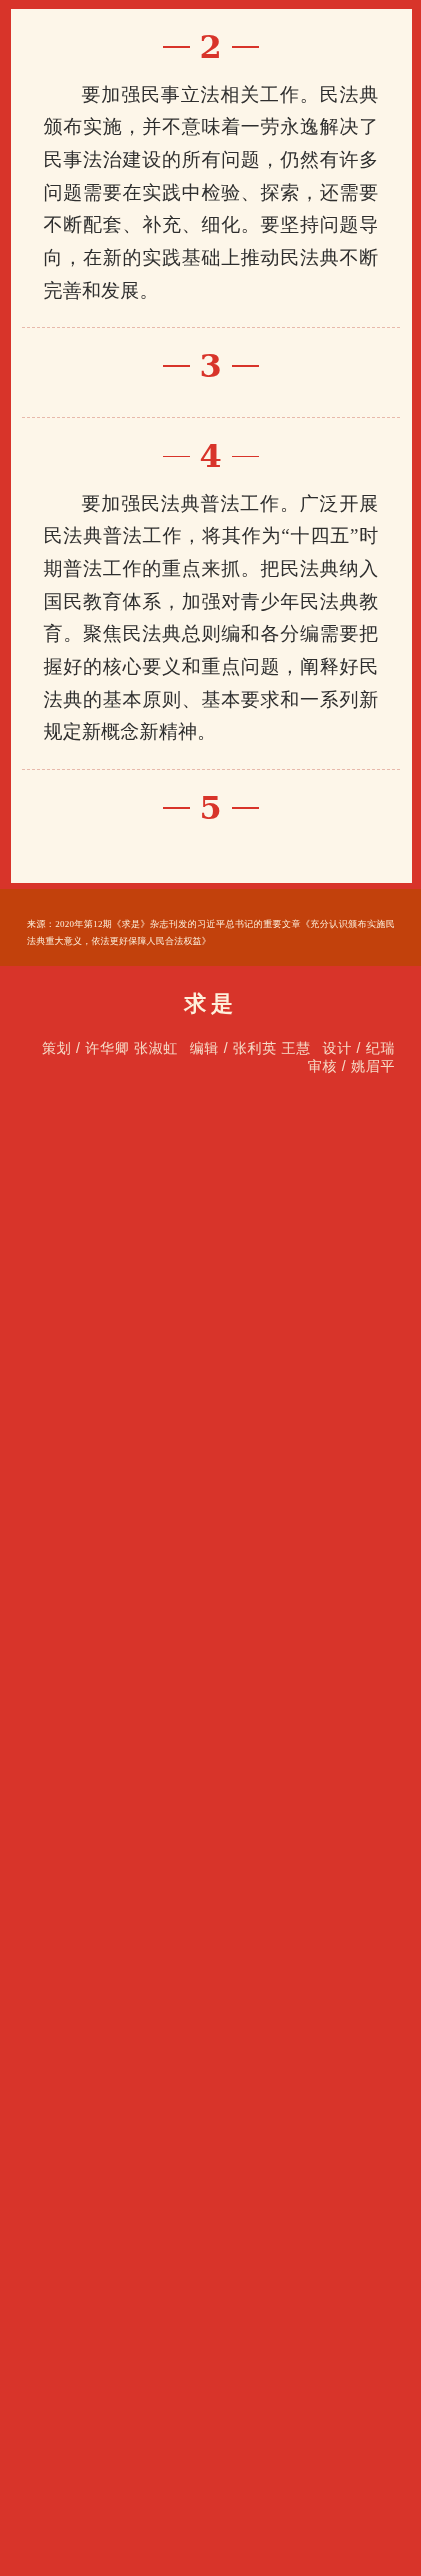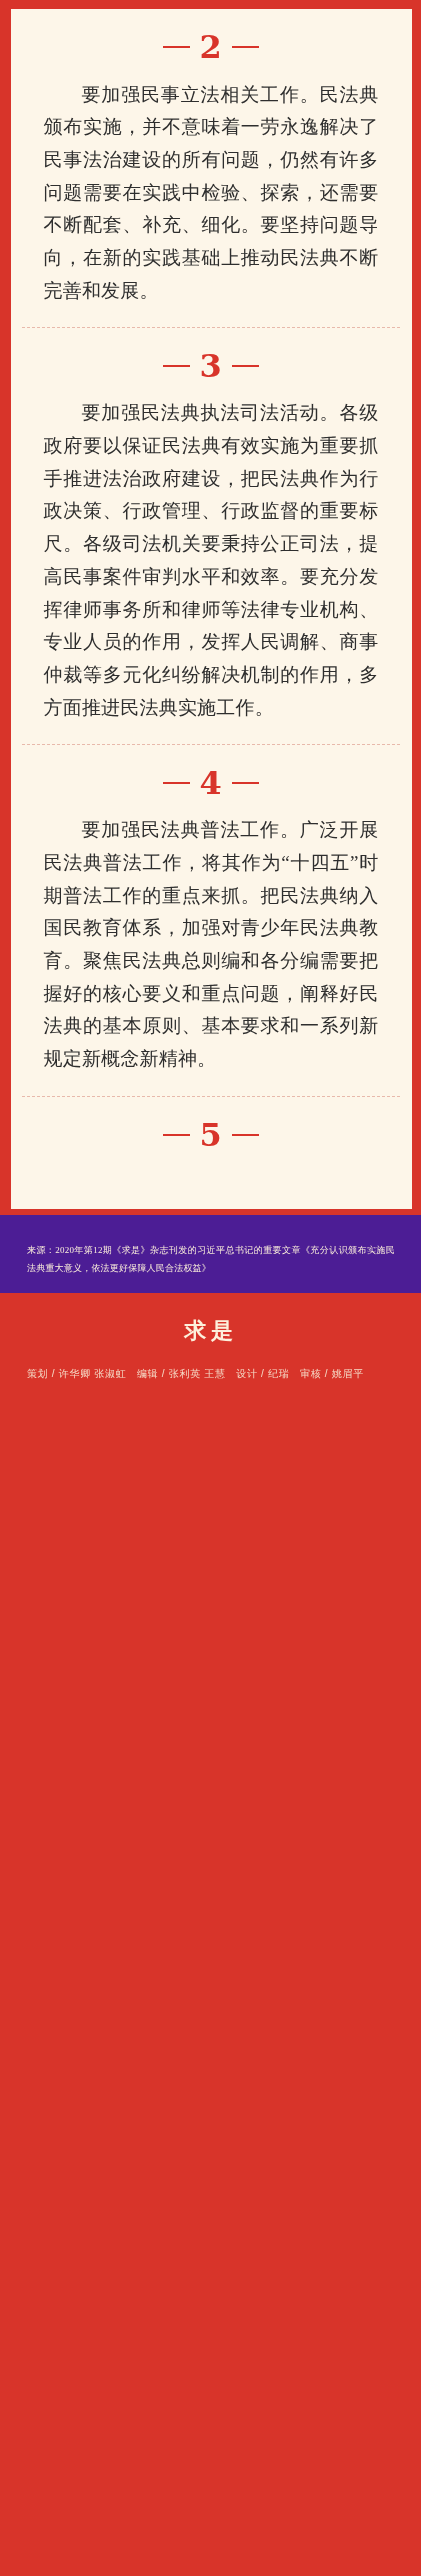--- a/index.html
+++ b/index.html
@@ -61,21 +61,21 @@
     font-size: 19px;
     line-height: 1.72;
     color: #2e2e2e;
     text-align: justify;
     text-indent: 2em;
     letter-spacing: 0.2px;
     margin: 0;
   }
   
   .source-block {
-    background: #4c1d95;
+    background: #c2410c;
     padding: 27px 27px 15.2px 27px;
     box-sizing: border-box;
   }
   .source-text {
     font-family: "Liberation Serif", serif;
     color: #fdf0dc;
     font-size: 9px;
     line-height: 1.95;
     text-align: justify;
     margin: 0;
@@ -87,23 +87,23 @@
   }
   .logo-text {
     font-family: "DejaVu Serif", serif;
     font-size: 22px;
     color: #fdf0dc;
     letter-spacing: 4.7px;
     font-weight: bold;
   }
   .credits {
     padding: 10.5px 23.4px 20px 23.4px;
-    text-align: left;
+    text-align: right;
     font-family: "Liberation Sans", sans-serif;
-    font-size: 10px;
+    font-size: 14px;
     color: #f6dcc8;
     letter-spacing: 0.7px;
   }
   .credits span { margin: 0 3.5px; }
   .top-spacer { height: 9.4px; }
   .bottom-spacer { height: 5.9px; }
 </style>
 </head>
 <body>
 
@@ -123,21 +123,20 @@
     </div>
 
     <div class="divider"></div>
 
     <div class="section">
       <div class="numwrap">
         <div class="numline"></div>
         <div class="numglyph">3</div>
         <div class="numline"></div>
       </div>
-      <p class="body-text">要加强民法典执法司法活动。各级政府要以保证民法典有效实施为重要抓手推进法治政府建设，把民法典作为行政决策、行政管理、行政监督的重要标尺。各级司法机关要秉持公正司法，提高民事案件审判水平和效率。要充分发挥律师事务所和律师等法律专业机构、专业人员的作用，发挥人民调解、商事仲裁等多元化纠纷解决机制的作用，多方面推进民法典实施工作。</p>
     </div>
 
     <div class="divider"></div>
 
     <div class="section">
       <div class="numwrap">
         <div class="numline"></div>
         <div class="numglyph">4</div>
         <div class="numline"></div>
       </div>

